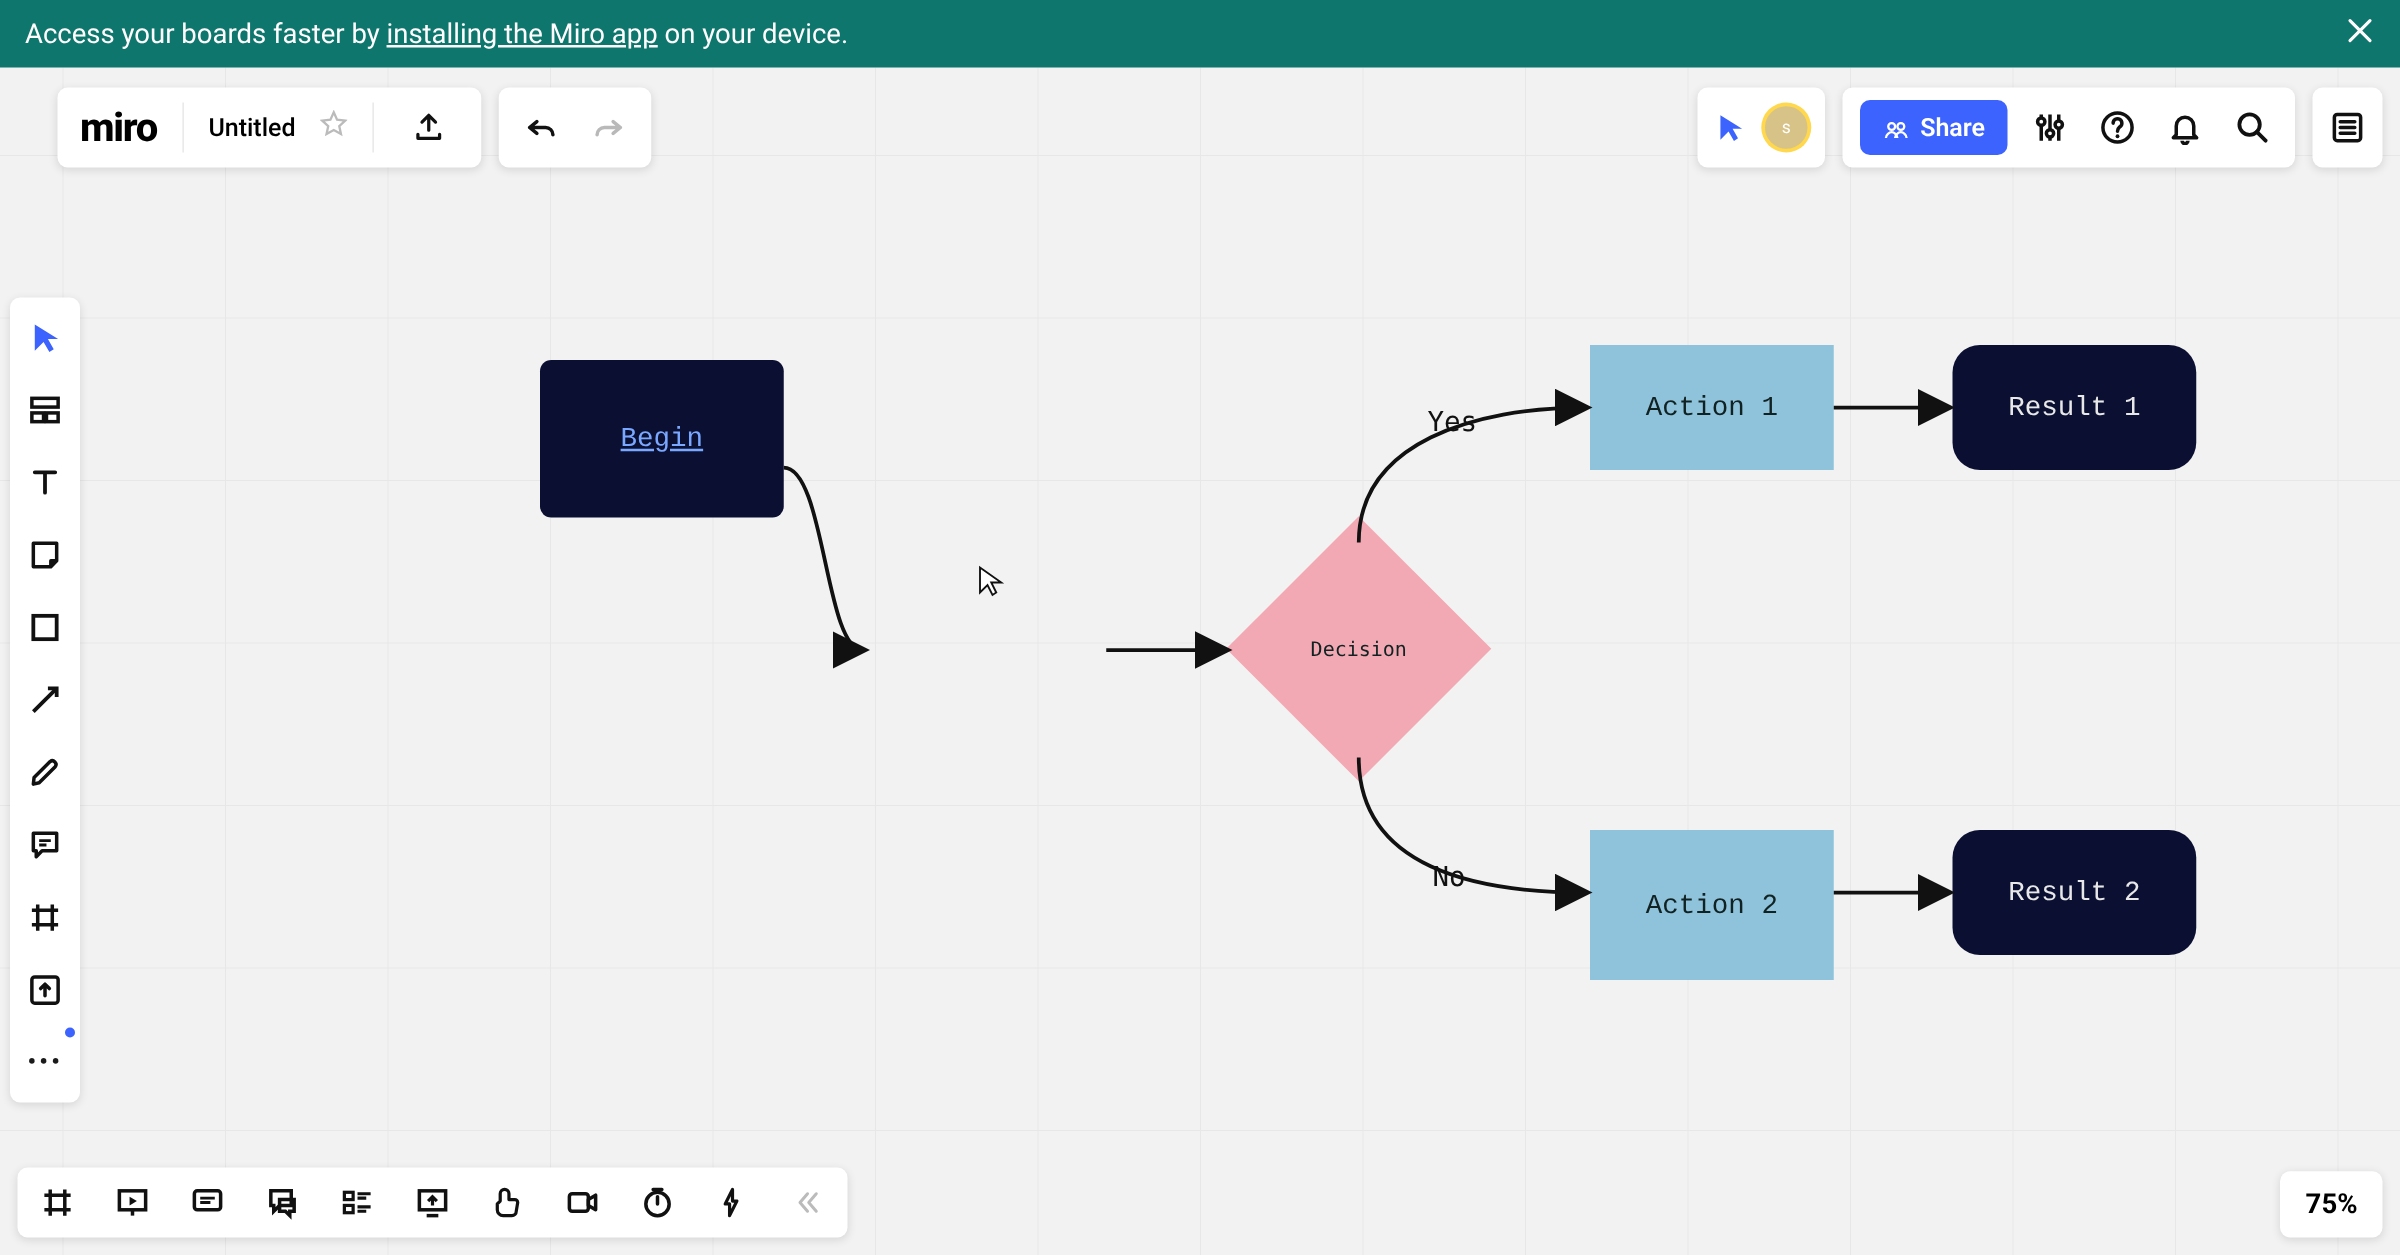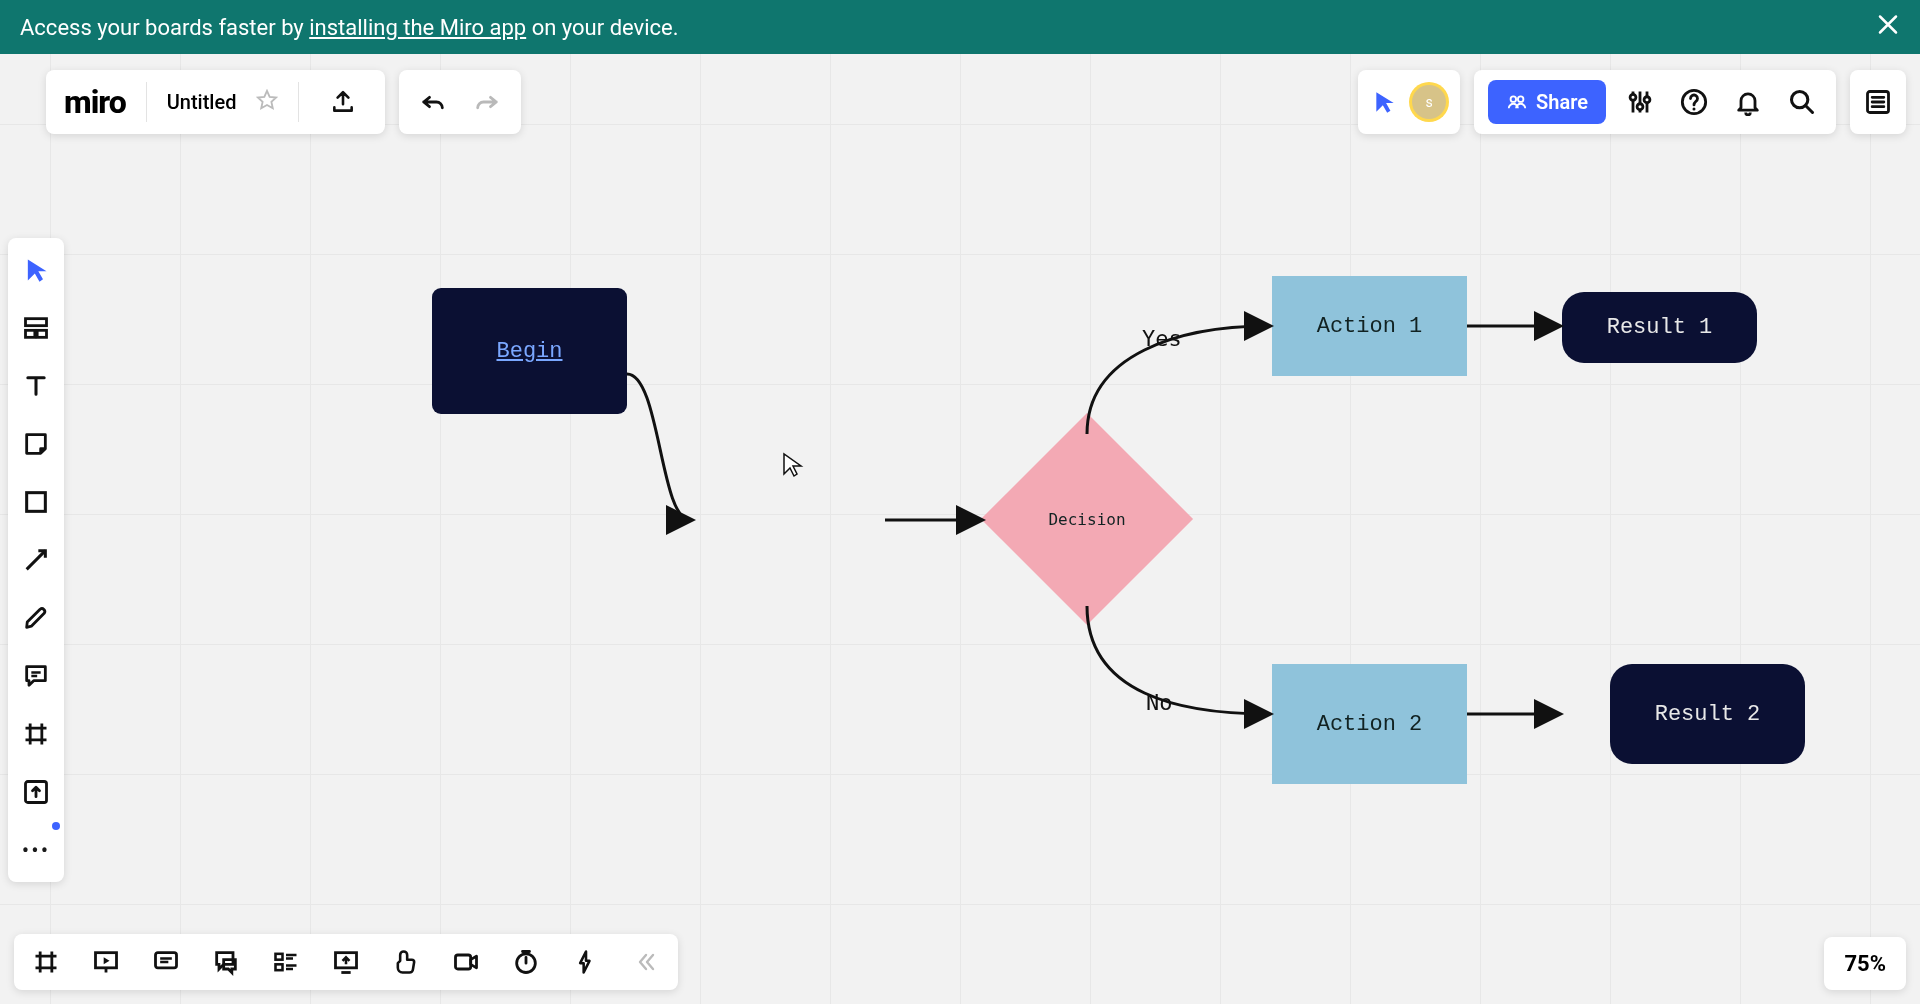--- a/index.html
+++ b/index.html
@@ -93,21 +93,21 @@
   color: #fff;
   display: flex; align-items: center; justify-content: center;
   font-size: 14px;
   box-shadow: 0 0 0 3px #ffd84d, 0 0 0 5px #fff;
 }
 .share-btn {
   background: #3d63ff;
   color: #fff;
   border-radius: 8px;
   padding: 10px 18px;
-  display: flex; align-items: flex-start; gap: 8px;
+  display: flex; align-items: flex-end; gap: 8px;
   font-size: 20px; font-weight: 600;
   cursor: pointer;
 }
 .tr-icon { width: 40px; display:flex; align-items:center; justify-content:center; cursor:pointer; color:#1a1a1a; }
 .list-panel { padding: 0 14px; }
 
 
 .left-tools {
   position: absolute;
   left: 8px;
@@ -253,25 +253,25 @@
   </div>
 
   <div class="node node-light" style="left:1272px; top:222px; width:195px; height:100px;">
     <span>Action 1</span>
   </div>
 
   <div class="node node-light" style="left:1272px; top:610px; width:195px; height:120px;">
     <span>Action 2</span>
   </div>
 
-  <div class="node node-result" style="left:1562px; top:238px; width:195px; height:71px;">
+  <div class="node node-result" style="left:1562px; top:222px; width:195px; height:100px;">
     <span>Result 1</span>
   </div>
 
-  <div class="node node-result" style="left:1562px; top:610px; width:195px; height:100px;margin-left:48px;">
+  <div class="node node-result" style="left:1562px; top:610px; width:195px; height:100px;">
     <span>Result 2</span>
   </div>
 
   <div class="edge-label" style="left:1142px; top:272px;">Yes</div>
   <div class="edge-label" style="left:1146px; top:636px;">No</div>
 
   <svg class="arrows" width="1920" height="950">
     <defs>
       <marker id="ah" markerWidth="10" markerHeight="10" refX="8" refY="5" orient="auto">
         <path d="M0,0 L10,5 L0,10 z" fill="#111"></path>

